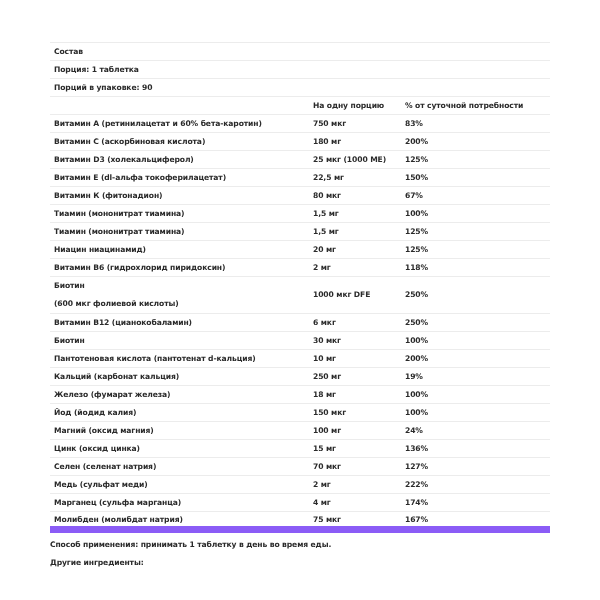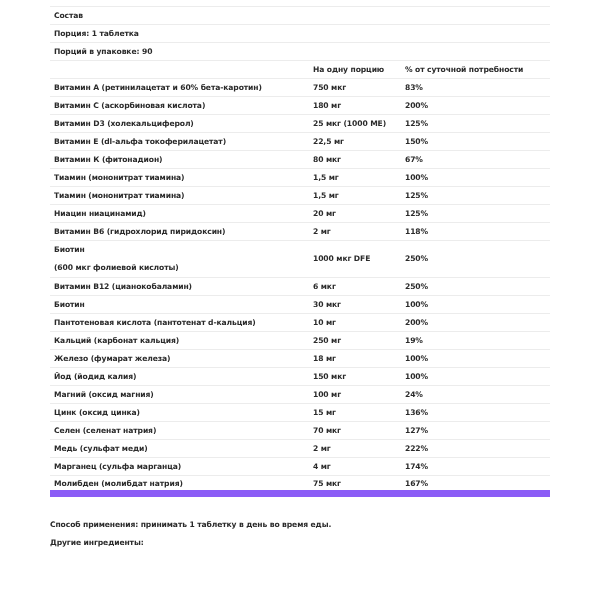--- a/index.html
+++ b/index.html
@@ -2,34 +2,34 @@
 <html><head>
   <meta charset="utf-8">
   <style>
     * { box-sizing: border-box; margin: 0; padding: 0; }
     html, body {
       width: 600px; height: 600px; background: #ffffff; overflow: hidden;
       font-family: "DejaVu Sans", "Liberation Sans", sans-serif;
       color: #222222;
     }
     .wrap { position: absolute; left: 50px; top: 6px; width: 500px; }
-    table { width: 500px; border-collapse: collapse; table-layout: fixed; }
+    table { width: 500px; border-collapse: collapse; table-layout: fixed; margin-top: 36px; }
     td {
       font-size: 7.6px; font-weight: bold; color: #2a2a2a;
       border-top: 1px solid #ececec;
       height: 18px; padding: 0 4px; vertical-align: middle;
       white-space: nowrap; overflow: hidden;
       letter-spacing: -0.1px;
     }
     tr:last-child td { border-bottom: 7px solid #8b5cf6; }
     col.c1 { width: 259px; }
     col.c2 { width: 92px; }
     col.c3 { width: 149px; }
     td.tall { height: 36px; line-height: 18px; }
-    .notes { margin-top: 19px; }
+    .notes { margin-top: 3px; }
     .note {
       font-size: 7.6px; font-weight: bold; color: #2a2a2a;
       height: 18px; line-height: 18px; white-space: nowrap;
       letter-spacing: -0.1px;
     }
     .note.indent { padding-left: 2px; }
   </style>
 </head>
 <body>
 

